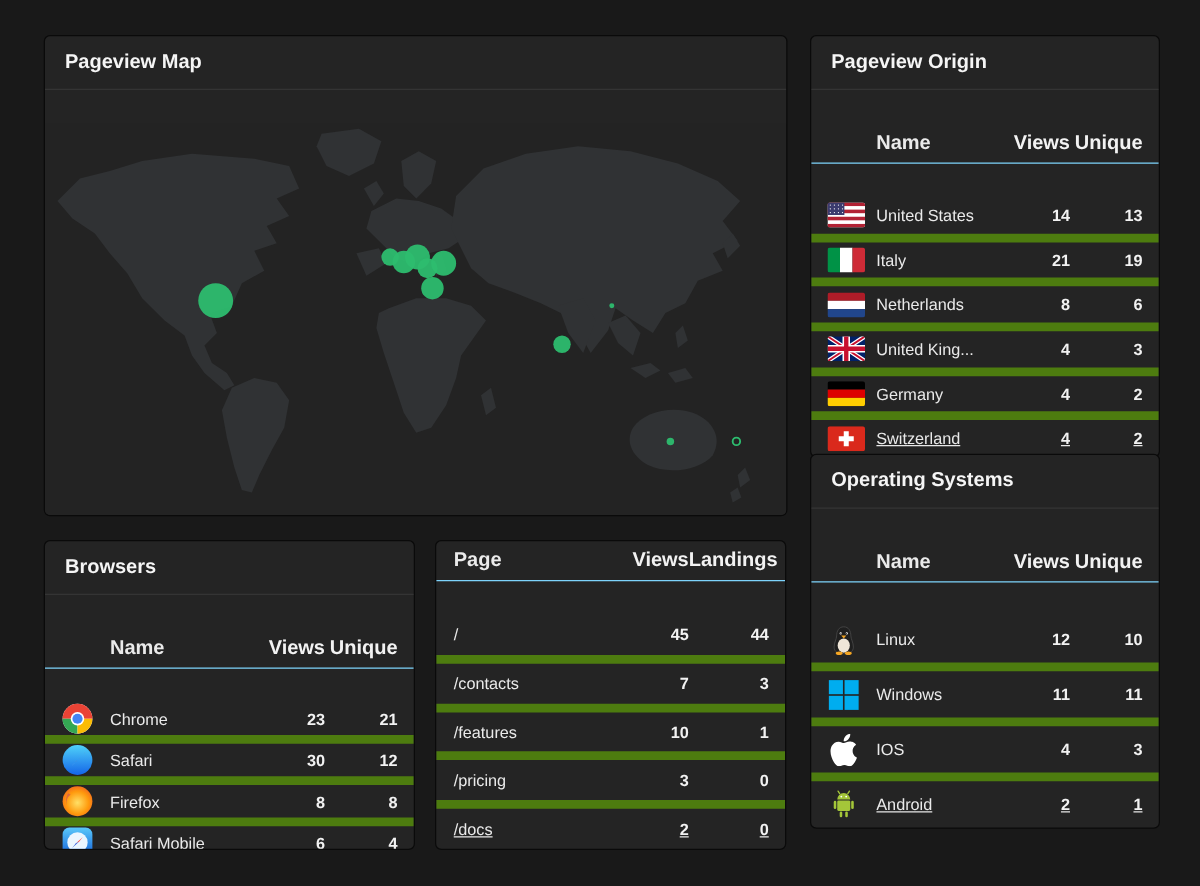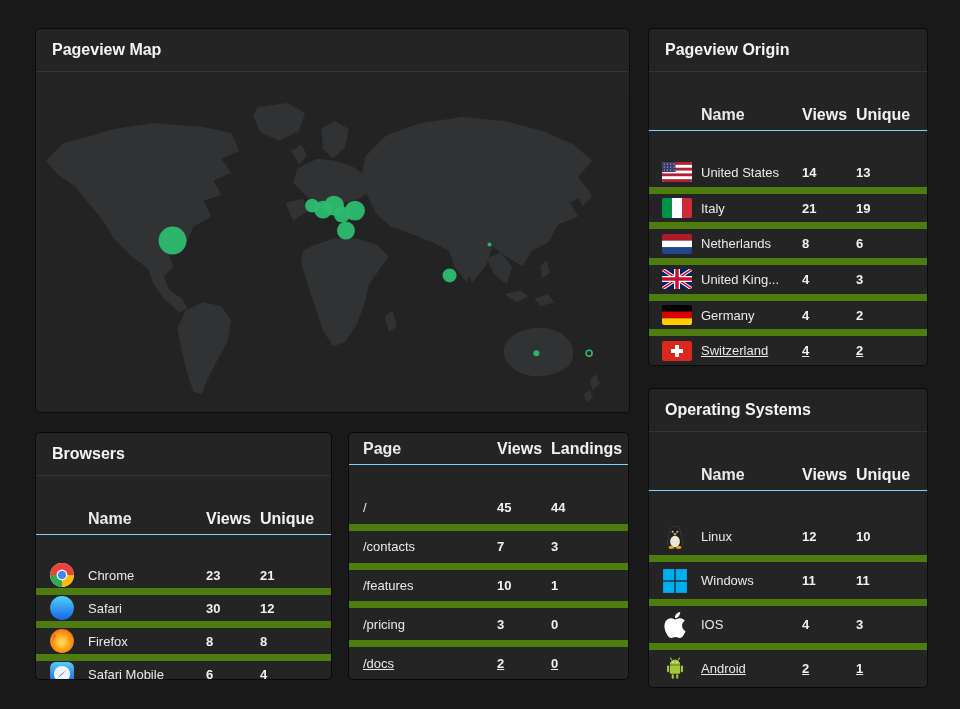--- a/index.html
+++ b/index.html
@@ -9,31 +9,31 @@
          box-sizing:border-box;display:flex;flex-direction:column;overflow:hidden;gap:27px;}
   .panel-title{height:42px;line-height:42px;padding:0 16px;font-size:16px;font-weight:700;
                color:#f5f5f5;border-bottom:1px solid #343434;flex:0 0 auto;}
   .thead{display:flex;align-items:center;height:31px;font-size:16px;font-weight:700;color:#e2e2e2;
          border-bottom:1px solid #7dd3fc;flex:0 0 auto;}
   .rows{flex:1;display:flex;flex-direction:column;}
   .trow{display:flex;align-items:center;flex:1;border-bottom:7px solid #4d7c0f;font-size:13px;}
   .trow:last-child{border-bottom:none;text-decoration:underline;}
   .cell-icon{width:52px;flex:0 0 auto;display:flex;align-items:center;padding-left:13px;box-sizing:border-box;}
   .cell-name{flex:1;color:#eaeaea;overflow:hidden;white-space:nowrap;text-overflow:ellipsis;}
-  .cell-num{width:54px;flex:0 0 auto;text-align:left;font-weight:700;color:#f2f2f2;}
+  .cell-num{width:54px;flex:0 0 auto;text-align:right;font-weight:700;color:#f2f2f2;}
   .cell-num.last{margin-right:13px;width:58px;}
   .cell-page{flex:1;padding-left:14px;color:#eaeaea;}
   .icon{width:26px;height:26px;display:block;}
   .flag{width:30px;height:20px;display:block;border-radius:2px;}
   
   #map-panel{left:35px;top:28px;width:595px;height:385px;}
   #browsers-panel{left:35px;top:432px;width:297px;height:248px;}
   #pages-panel{left:348px;top:432px;width:281px;height:248px;}
   #origin-panel{left:648px;top:28px;width:280px;height:338px;}
-  #os-panel{left:648px;top:388px;width:280px;height:300px;}
+  #os-panel{left:648px;top:363px;width:280px;height:300px;}
   .map-area{flex:1;position:relative;}
   .map-area svg{display:block;width:100%;height:100%;}
 </style>
 </head>
 <body>
 
 <svg width="0" height="0" style="position:absolute">
   <defs>
     <linearGradient id="grad-safari" x1="0" y1="0" x2="0" y2="1">
       <stop offset="0" stop-color="#4fd1f9"></stop>

